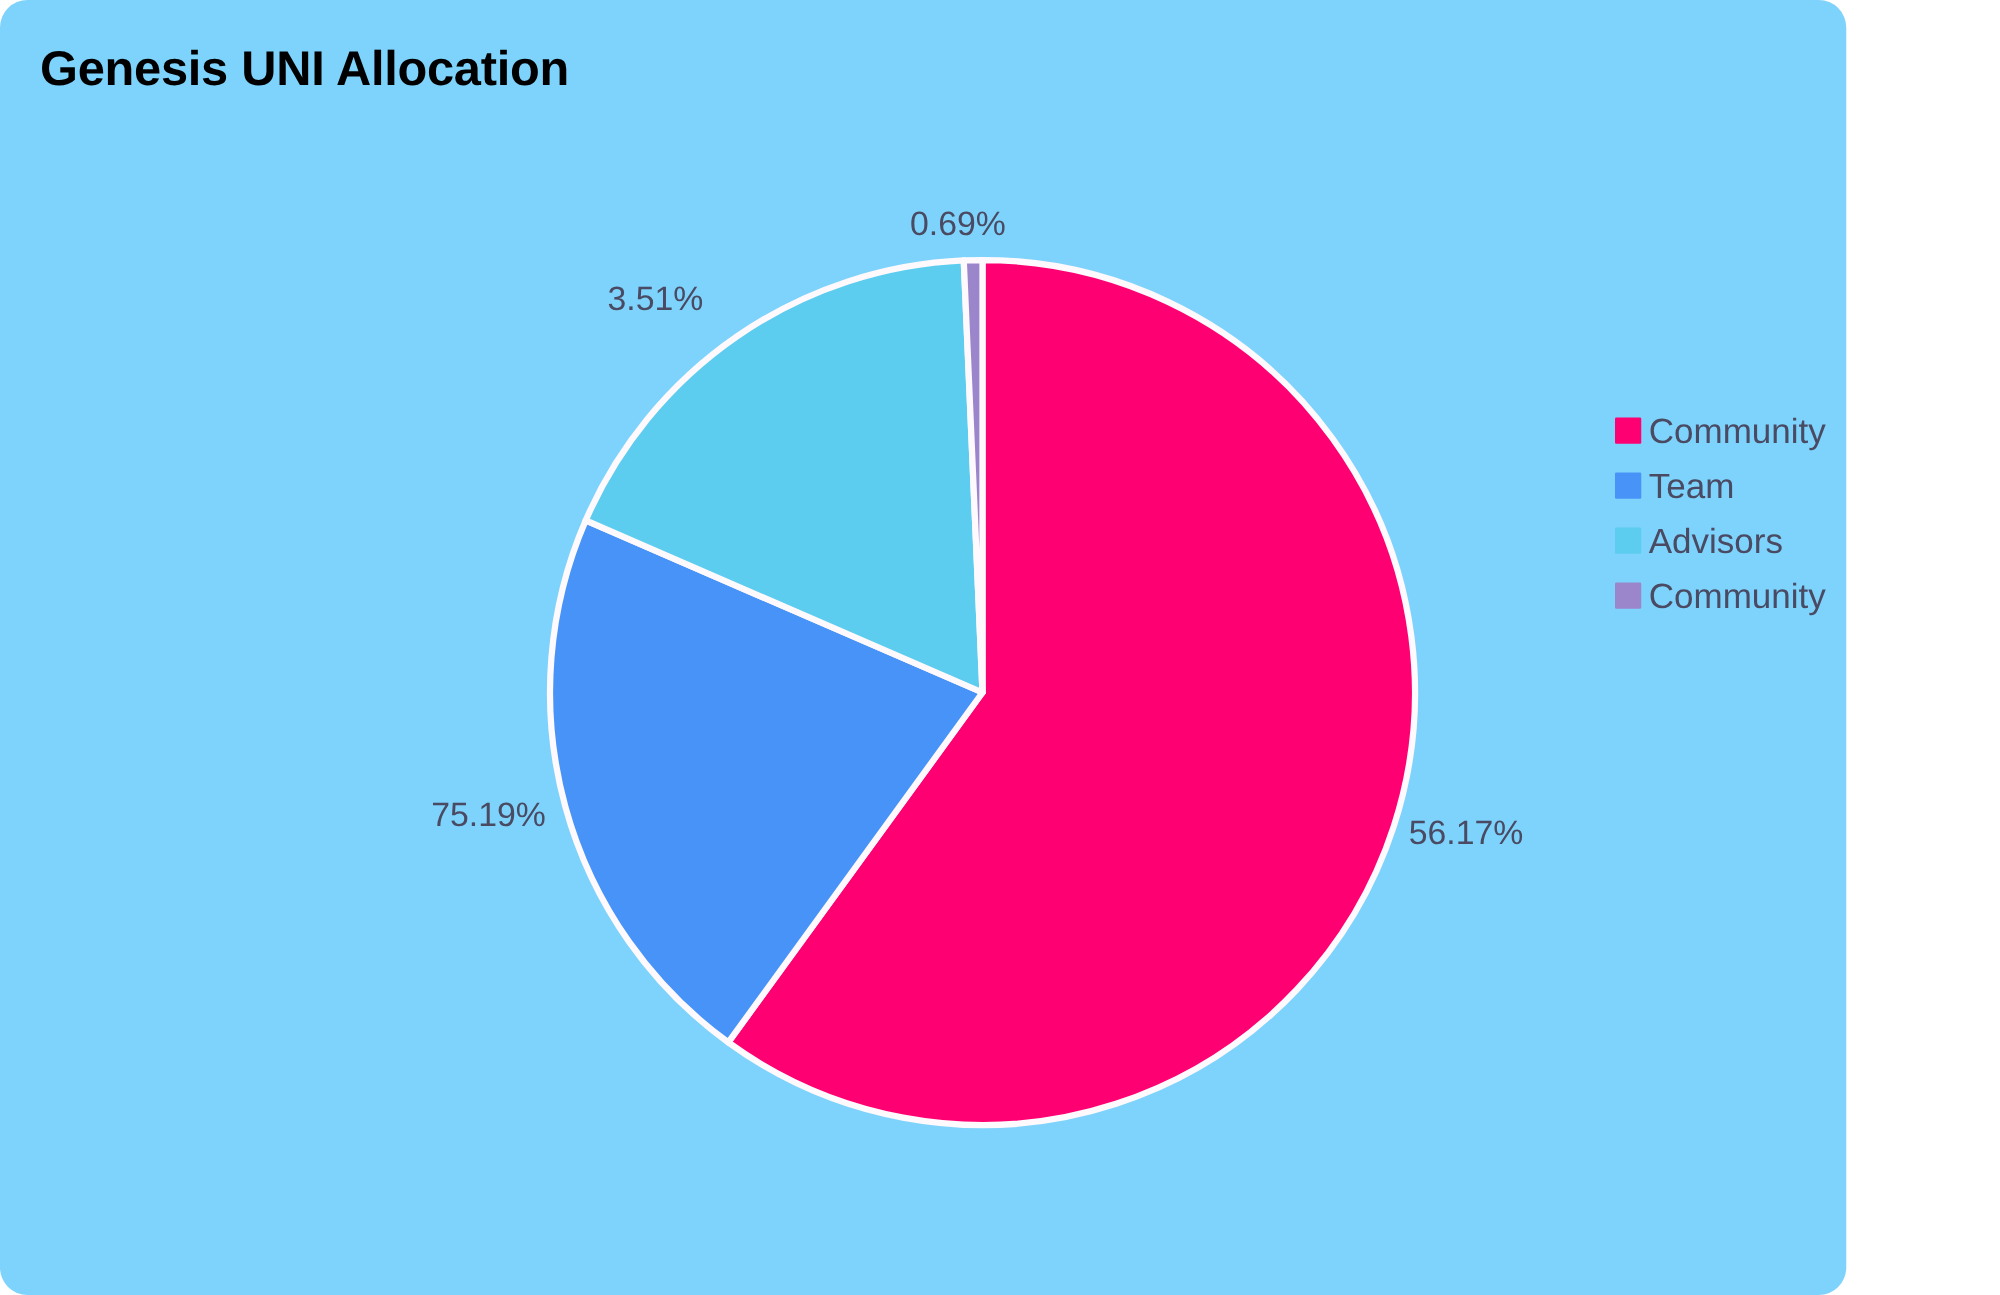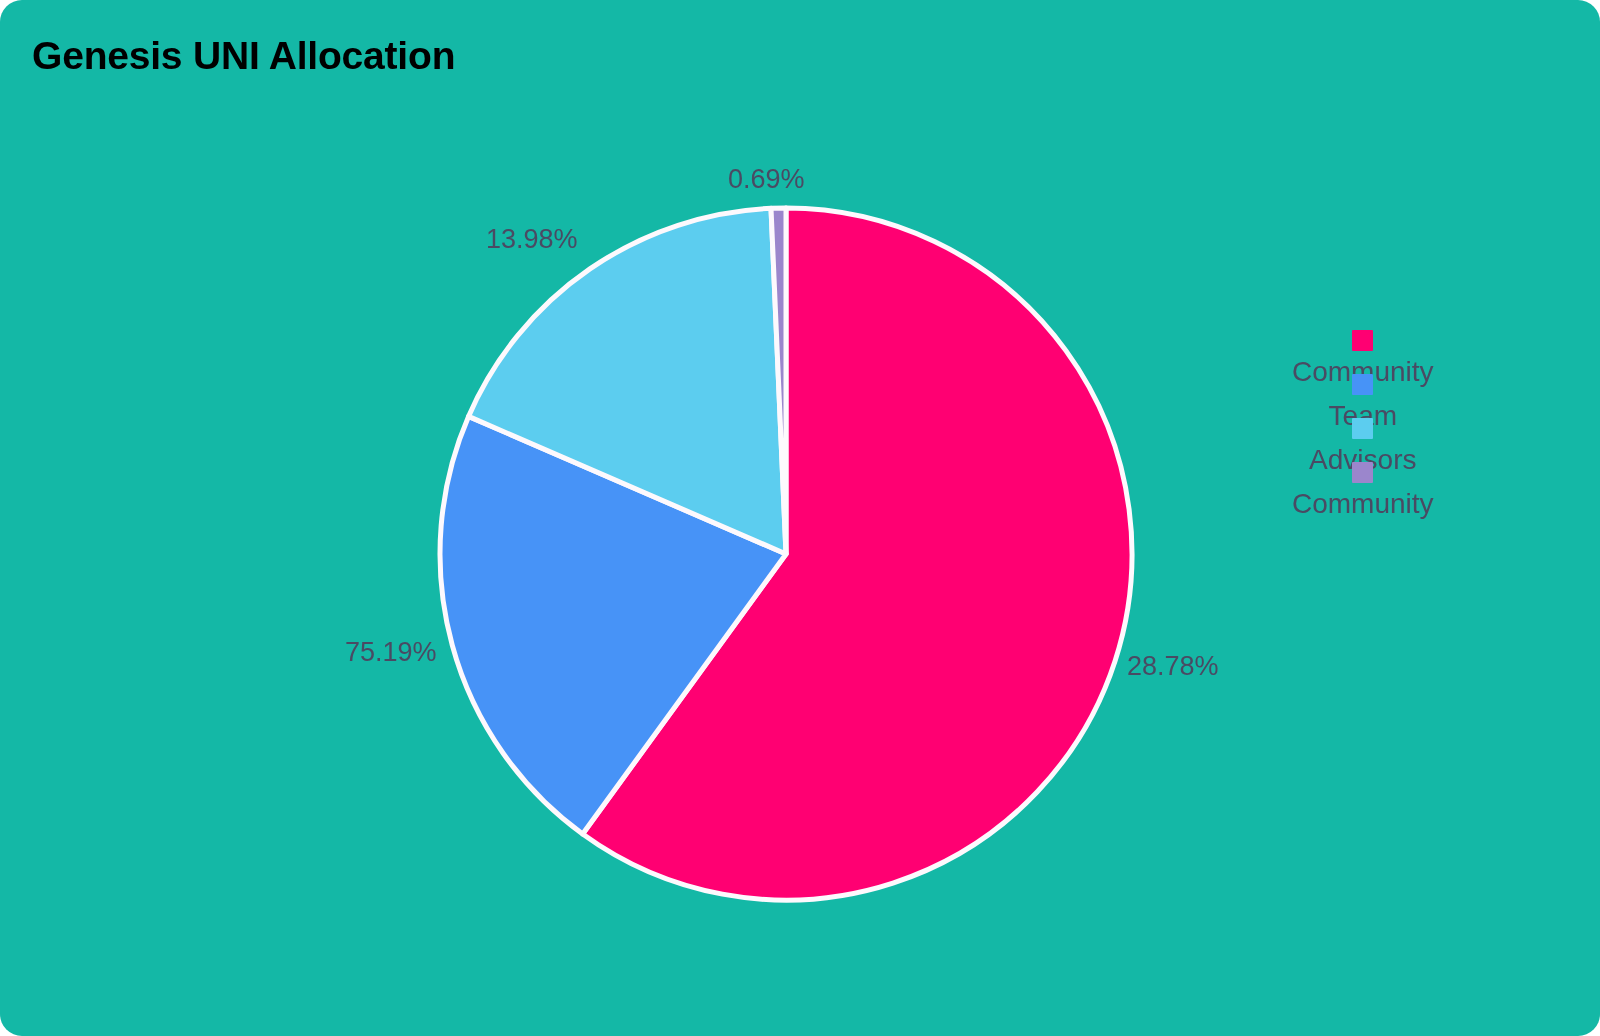--- a/index.html
+++ b/index.html
@@ -7,23 +7,23 @@
     padding: 0;
     background: #ffffff;
   }
   body {
     width: 1600px;
     height: 1036px;
     overflow: hidden;
   }
   #card {
     position: relative;
-    width: 1600px;
+    width: 1477px;
     height: 1036px;
-    background: #14b8a6;
+    background: #7dd3fc;
     border-radius: 22px;
     overflow: hidden;
     box-sizing: border-box;
     font-family: "Liberation Sans", sans-serif;
   }
   #chart-title {
     position: absolute;
     left: 32px;
     top: 33px;
     font-size: 39px;
@@ -59,21 +59,21 @@
   #legend {
     position: absolute;
     left: 1292px;
     top: 330px;
     display: flex;
     flex-direction: column;
     gap: 15px;
   }
   .legend-row {
     display: flex;
-    flex-direction: column;
+    flex-direction: row;
     align-items: center;
     gap: 6px;
     height: 29px;
   }
   .legend-swatch {
     width: 21px;
     height: 21px;
     flex: 0 0 auto;
     border-radius: 1px;
   }
@@ -92,23 +92,23 @@
 
   <div id="chart-title">Genesis UNI Allocation</div>
 
   <div id="pie-area">
     <svg id="pie-svg" viewBox="0 0 1600 1036" xmlns="http://www.w3.org/2000/svg">
         <path d="M 786 554 L 786.000 208.000 A 346 346 0 1 1 582.626 833.920 Z" fill="#FF0072" stroke="#FDF9FD" stroke-width="5" stroke-linejoin="round"></path>
         <path d="M 786 554 L 582.626 833.920 A 346 346 0 0 1 468.543 416.387 Z" fill="#4793F7" stroke="#FDF9FD" stroke-width="5" stroke-linejoin="round"></path>
         <path d="M 786 554 L 468.543 416.387 A 346 346 0 0 1 771.004 208.325 Z" fill="#5CCDEF" stroke="#FDF9FD" stroke-width="5" stroke-linejoin="round"></path>
         <path d="M 786 554 L 771.004 208.325 A 346 346 0 0 1 786.000 208.000 Z" fill="#9B86CC" stroke="#FDF9FD" stroke-width="5" stroke-linejoin="round"></path>
       </svg>
-  <div class="slice-label" style="left: 1127px; top: 651px; color: rgb(74, 74, 99);">28.78%</div>
+  <div class="slice-label" style="left: 1127px; top: 651px; color: rgb(74, 74, 99);">56.17%</div>
       <div class="slice-label" style="left: 345px; top: 637px; color: rgb(74, 74, 99);">75.19%</div>
-      <div class="slice-label" style="left: 486px; top: 224px; color: rgb(74, 74, 99);">13.98%</div>
+      <div class="slice-label" style="left: 486px; top: 224px; color: rgb(74, 74, 99);">3.51%</div>
       <div class="slice-label" style="left: 728px; top: 164px; color: rgb(74, 74, 99);">0.69%</div>
     </div>
 
   <div id="legend">
       <div class="legend-row">
         <span class="legend-swatch" style="background: rgb(255, 0, 114);"></span>
         <span class="legend-label" style="color: rgb(74, 74, 99);">Community</span>
       </div>
       <div class="legend-row">
         <span class="legend-swatch" style="background: rgb(71, 147, 247);"></span>

